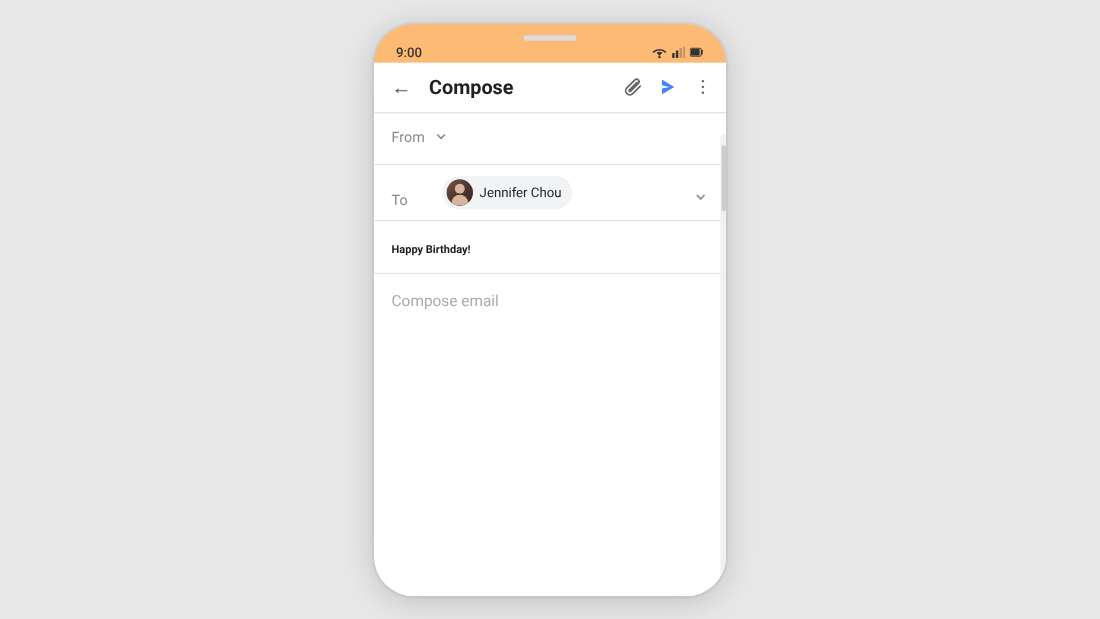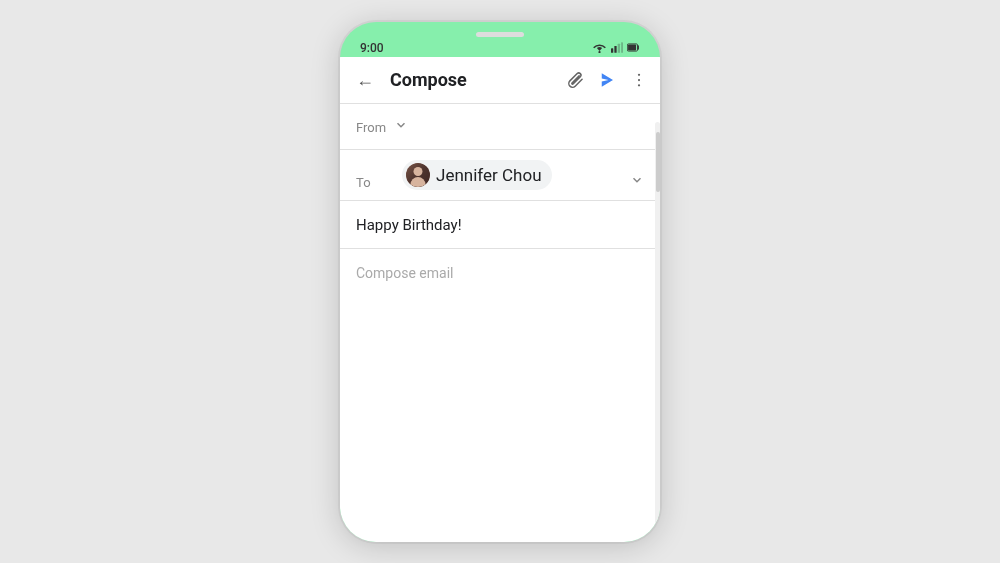--- a/index.html
+++ b/index.html
@@ -10,21 +10,21 @@
       justify-content: center;
       align-items: center;
       width: 1000px;
       height: 563px;
       font-family: 'Roboto', Arial, sans-serif;
     }
 
     .phone-frame {
       width: 320px;
       height: 520px;
-      background: #86efac;
+      background: #fdba74;
       border-radius: 36px;
       box-shadow: 0 4px 30px rgba(0,0,0,0.18), 0 0 0 2px #ddd;
       overflow: hidden;
       display: flex;
       flex-direction: column;
       position: relative;
     }
 
     .phone-speaker {
       width: 48px;
@@ -120,21 +120,21 @@
       flex: 1;
       background: #fff;
       overflow: hidden;
       display: flex;
       flex-direction: column;
     }
 
     
     .from-row {
       display: flex;
-      align-items: flex-end;
+      align-items: center;
       padding: 14px 16px;
       border-bottom: 1px solid #e0e0e0;
     }
 
     .field-label {
       font-size: 13px;
       color: #888;
       width: 38px;
       flex-shrink: 0;
     }
@@ -208,40 +208,40 @@
       bottom: 0;
       left: 50%;
       transform: translateX(-50%);
       width: 15px;
       height: 10px;
       border-radius: 8px 8px 0 0;
       background: #d7b49e;
     }
 
     .recipient-name {
-      font-size: 17px;
+      font-size: 12px;
       color: #202124;
     }
 
     .to-expand-arrow {
       margin-left: auto;
       font-size: 13px;
       color: #888;
       cursor: pointer;
     }
 
     
     .subject-row {
       padding: 14px 16px;
       border-bottom: 1px solid #e0e0e0;
     }
 
     .subject-text {
-      font-size: 15px;
-      font-weight: 400;
+      font-size: 10px;
+      font-weight: 700;
       color: #202124;
     }
 
     
     .body-row {
       padding: 14px 16px;
       flex: 1;
     }
 
     .body-placeholder {

